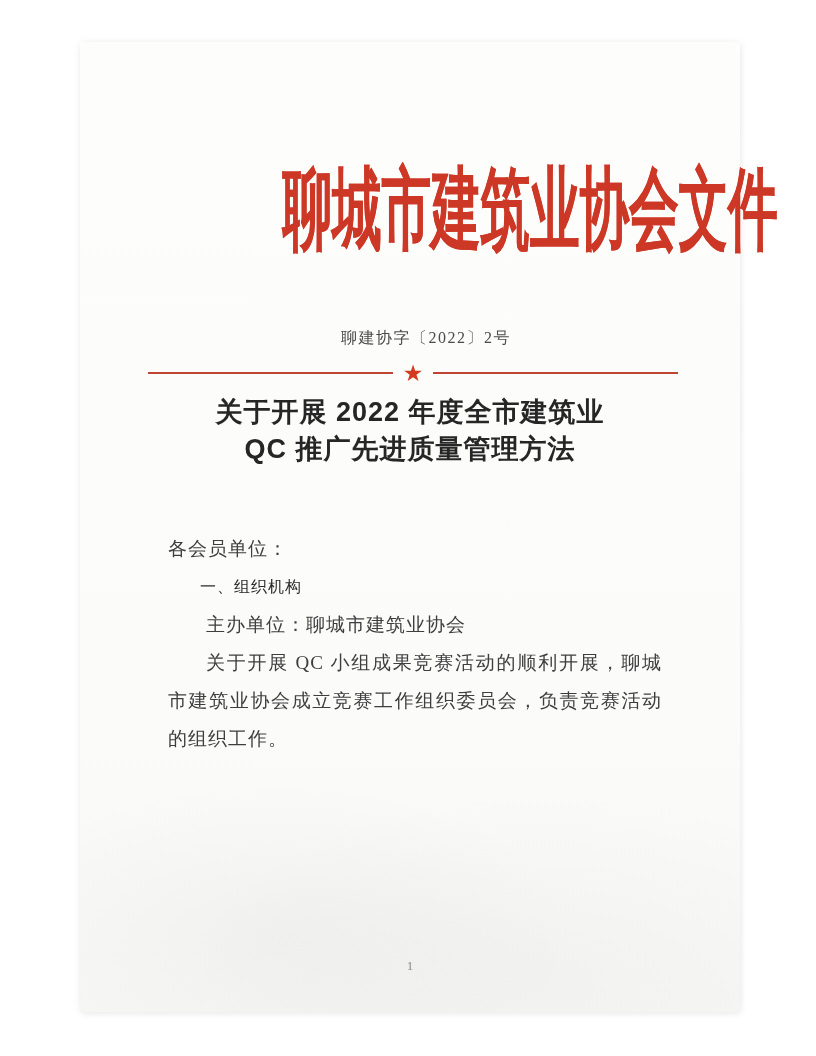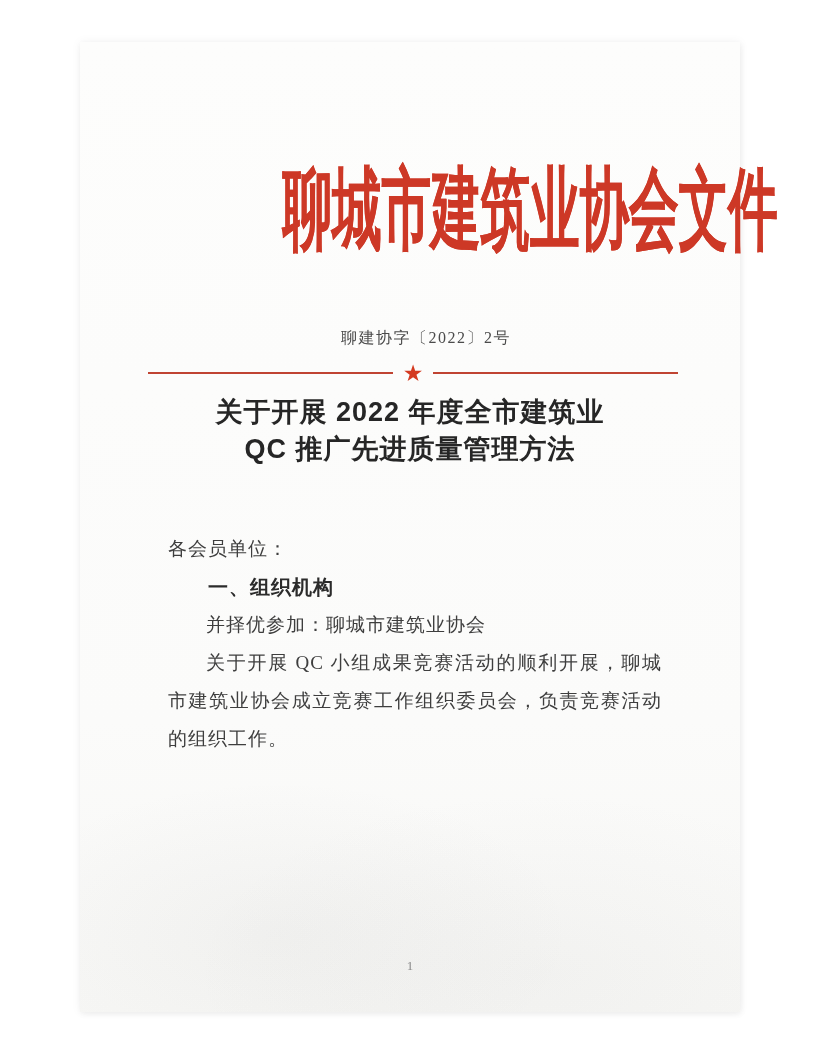--- a/index.html
+++ b/index.html
@@ -116,22 +116,22 @@
     margin-top: 36px;
   }
   .body-block p {
     margin: 0;
   }
   .indent {
     text-indent: 2em;
   }
   .section-heading {
     font-family: "Liberation Sans", "DejaVu Sans", sans-serif;
-    font-weight: bold;
-    font-size: 20px;
+    font-weight: normal;
+    font-size: 16px;
     color: #2b2b2b;
   }
 
   
   .page-number {
     position: absolute;
     top: 916px;
     left: 0;
     width: 100%;
     text-align: center;
@@ -157,19 +157,19 @@
   </div>
 
   <h1 class="doc-title">
     <span>关于开展 2022 年度全市建筑业</span><br>
     <span>QC 推广先进质量管理方法</span>
   </h1>
 
   <div class="body-block">
     <p>各会员单位：</p>
     <p class="indent section-heading">一、组织机构</p>
-    <p class="indent">并择优参加：聊城市建筑业协会</p>
+    <p class="indent">主办单位：聊城市建筑业协会</p>
     <p class="indent">关于开展 QC 小组成果竞赛活动的顺利开展，聊城市建筑业协会成立竞赛工作组织委员会，负责竞赛活动的组织工作。</p>
   </div>
 
   <div class="page-number">1</div>
 
 </div>
 
 </body></html>

